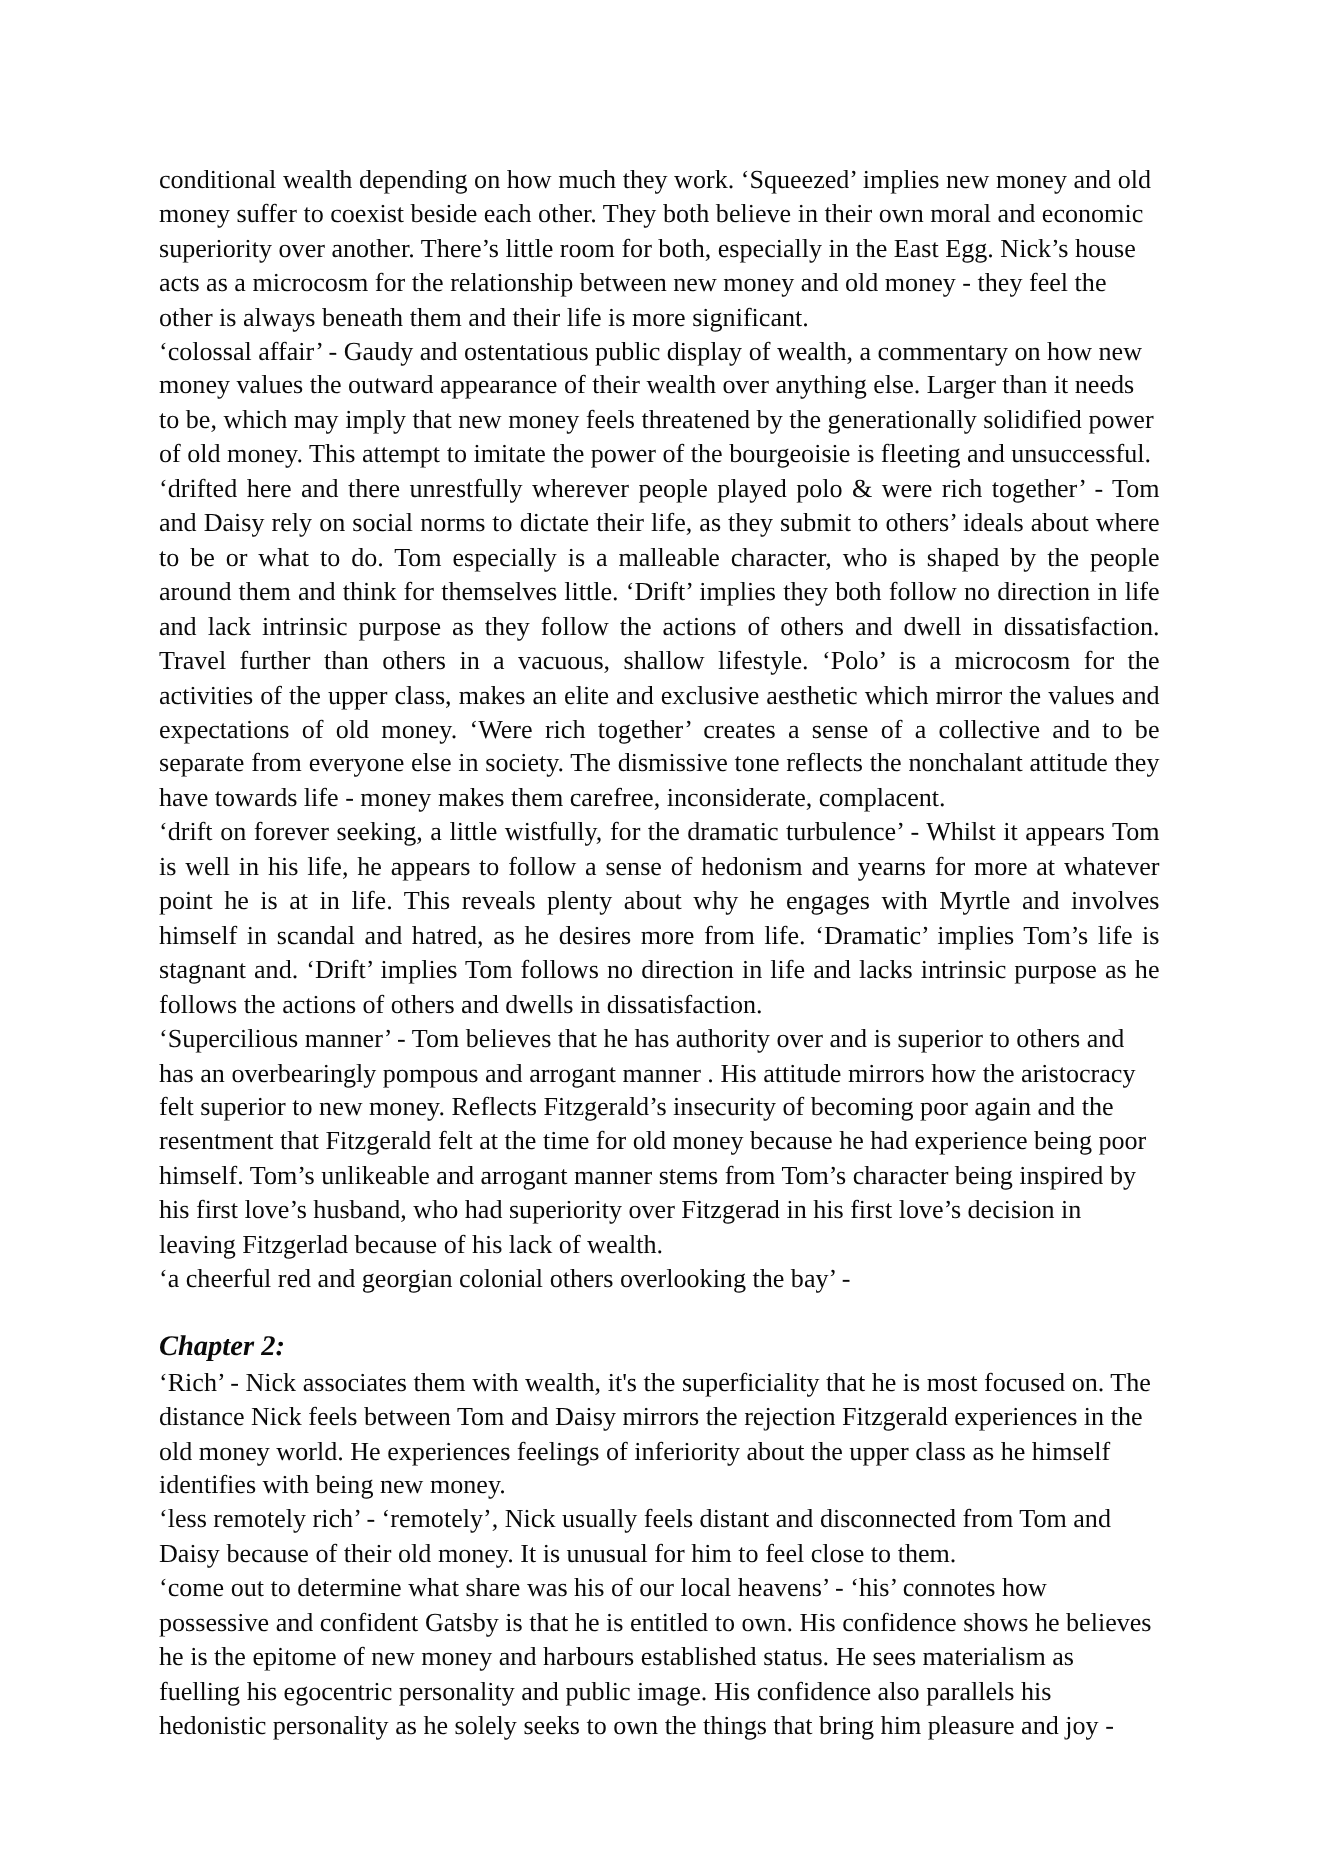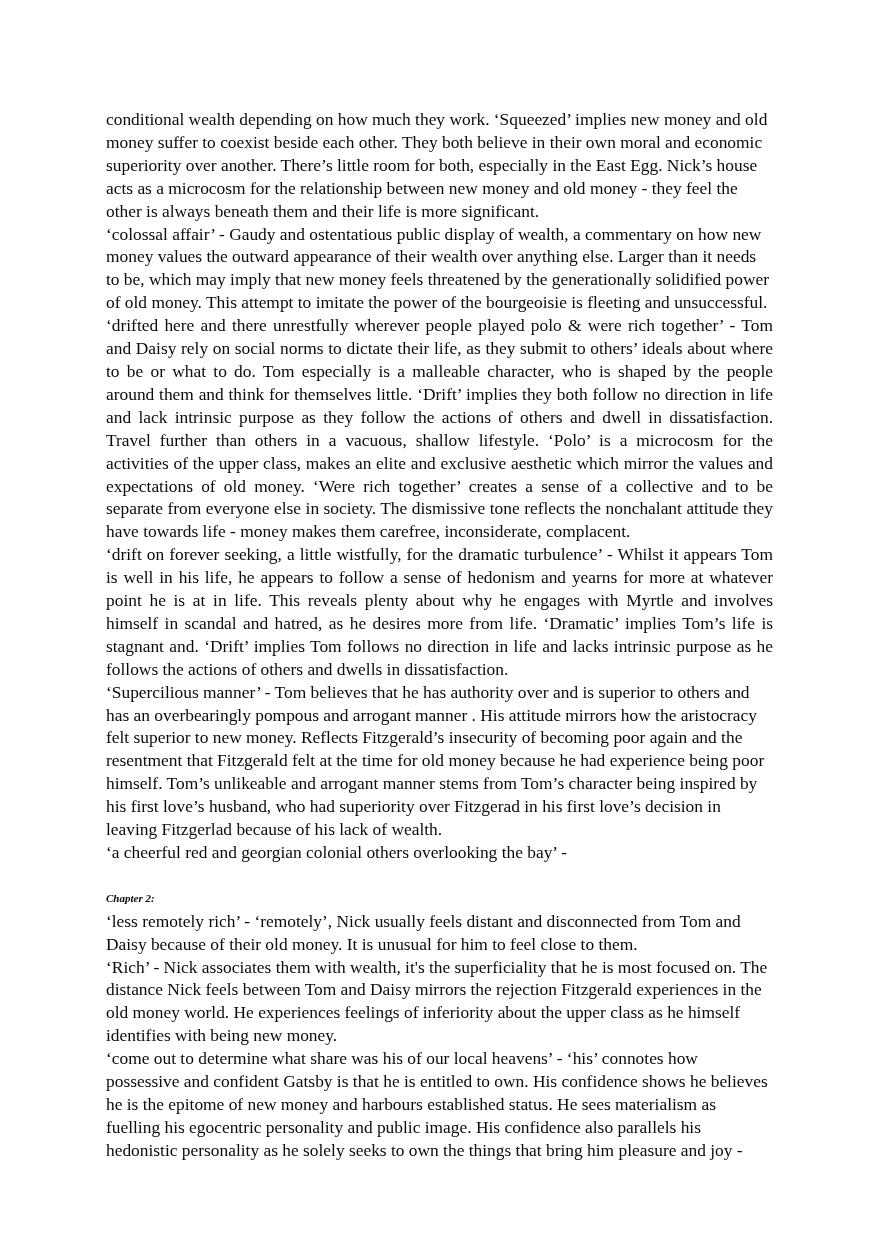--- a/index.html
+++ b/index.html
@@ -37,21 +37,21 @@
   }
   .para.justified {
     text-align: justify;
     text-justify: inter-word;
   }
   .para.justified > .run-body {
     
   }
   .chapter-heading {
     margin: 0;
-    font-size: 11px;
+    font-size: 19px;
     line-height: 22.9px;
     font-weight: bold;
     font-style: italic;
     color: #0a0a0a;
   }
   .blank-line {
     height: 22.9px;
     line-height: 22.9px;
     font-size: 17.4px;
   }
@@ -65,17 +65,17 @@
 <div class="page">
   <div class="text-column" id="text-column">
       <p class="para"><span class="run-body">conditional wealth depending on how much they work. ‘Squeezed’ implies new money and old money suffer to coexist beside each other. They both believe in their own moral and economic superiority over another. There’s little room for both, especially in the East Egg. Nick’s house acts as a microcosm for the relationship between new money and old money - they feel the other is always beneath them and their life is more significant.</span></p>
       <p class="para"><span class="quote-lead">‘colossal affair’</span><span class="run-body"> - Gaudy and ostentatious public display of wealth, a commentary on how new money values the outward appearance of their wealth over anything else. Larger than it needs to be, which may imply that new money feels threatened by the generationally solidified power of old money. This attempt to imitate the power of the bourgeoisie is fleeting and unsuccessful.</span></p>
       <p class="para justified"><span class="quote-lead">‘drifted here and there unrestfully wherever people played polo &amp; were rich together’</span><span class="run-body"> - Tom and Daisy rely on social norms to dictate their life, as they submit to others’ ideals about where to be or what to do. Tom especially is a malleable character, who is shaped by the people around them and think for themselves little. ‘Drift’ implies they both follow no direction in life and lack intrinsic purpose as they follow the actions of others and dwell in dissatisfaction. Travel further than others in a vacuous, shallow lifestyle. ‘Polo’ is a microcosm for the activities of the upper class, makes an elite and exclusive aesthetic which mirror the values and expectations of old money. ‘Were rich together’ creates a sense of a collective and to be separate from everyone else in society. The dismissive tone reflects the nonchalant attitude they have towards life - money makes them carefree, inconsiderate, complacent.</span></p>
       <p class="para justified"><span class="quote-lead">‘drift on forever seeking, a little wistfully, for the dramatic turbulence’</span><span class="run-body"> - Whilst it appears Tom is well in his life, he appears to follow a sense of hedonism and yearns for more at whatever point he is at in life. This reveals plenty about why he engages with Myrtle and involves himself in scandal and hatred, as he desires more from life. ‘Dramatic’ implies Tom’s life is stagnant and. ‘Drift’ implies Tom follows no direction in life and lacks intrinsic purpose as he follows the actions of others and dwells in dissatisfaction.</span></p>
       <p class="para"><span class="quote-lead">‘Supercilious manner’</span><span class="run-body"> - Tom believes that he has authority over and is superior to others and has an overbearingly pompous and arrogant manner . His attitude mirrors how the aristocracy felt superior to new money.  Reflects Fitzgerald’s insecurity of becoming poor again and the resentment that Fitzgerald felt at the time for old money because he had experience being poor himself. Tom’s unlikeable and arrogant manner stems from Tom’s character being inspired by his first love’s husband, who had superiority over Fitzgerad in his first love’s decision in leaving Fitzgerlad because of his lack of wealth.</span></p>
       <p class="para"><span class="quote-lead">‘a cheerful red and georgian colonial others overlooking the bay’</span><span class="run-body"> -</span></p>
       <div class="blank-line">&nbsp;</div>
       <p class="chapter-heading"><span>Chapter 2:</span></p>
+      <p class="para"><span class="run-body">‘Rich’ - Nick associates them with wealth, it's the superficiality that he is most focused on. The distance Nick feels between Tom and Daisy mirrors the rejection Fitzgerald experiences in the old money world. He experiences feelings of inferiority about the upper class as he himself identifies with being new money.</span></p>
       <p class="para"><span class="quote-lead">‘less remotely rich’</span><span class="run-body"> - ‘remotely’, Nick usually feels distant and disconnected from Tom and Daisy because of their old money. It is unusual for him to feel close to them.</span></p>
-      <p class="para"><span class="run-body">‘Rich’ - Nick associates them with wealth, it's the superficiality that he is most focused on. The distance Nick feels between Tom and Daisy mirrors the rejection Fitzgerald experiences in the old money world. He experiences feelings of inferiority about the upper class as he himself identifies with being new money.</span></p>
       <p class="para"><span class="quote-lead">‘come out to determine what share was his of our local heavens’</span><span class="run-body"> - ‘his’ connotes how possessive and confident Gatsby is that he is entitled to own.  His confidence shows he believes he is the epitome of new money and harbours established status. He sees materialism as fuelling his egocentric personality and public image. His confidence also parallels his hedonistic personality as he solely seeks to own the things that bring him pleasure and joy -</span></p>
     </div>
 </div>
 
 </body></html>

